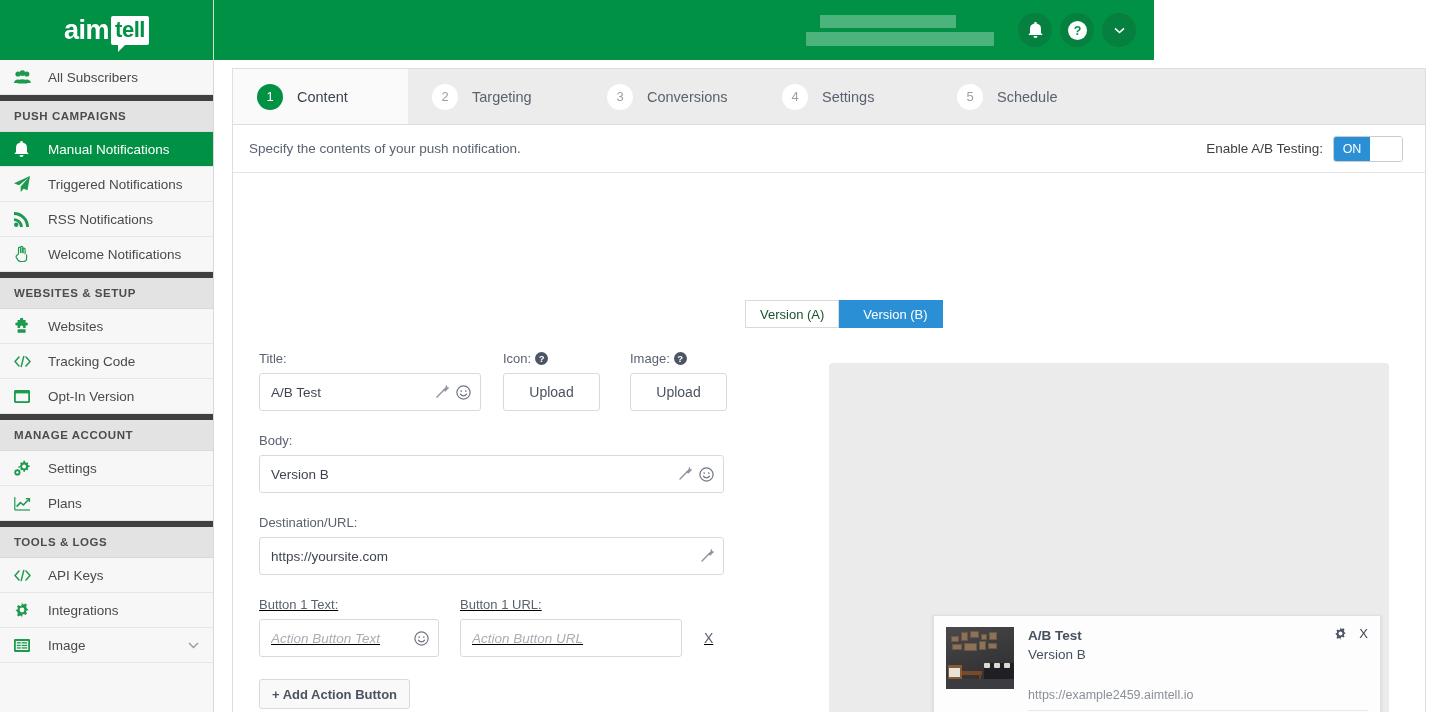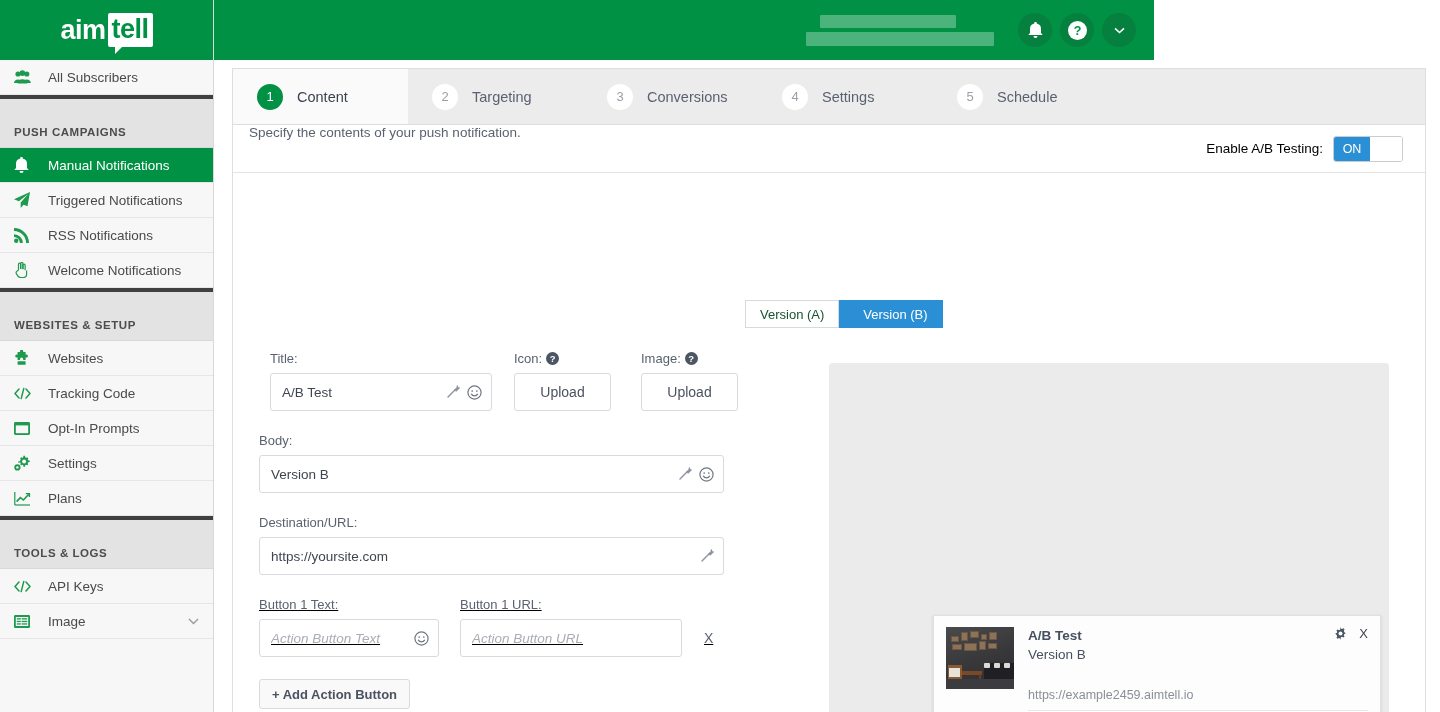--- a/index.html
+++ b/index.html
@@ -24,37 +24,37 @@
     height: 60px; background: #009144;
     display: flex; align-items: center; justify-content: center;
   }
   .logo { display: flex; align-items: center; }
   .logo-aim {
     color: #ffffff; font-size: 27px; font-weight: bold;
     letter-spacing: -0.5px; line-height: 1;
   }
   .logo-bubble {
     position: relative; background: #ffffff; color: #009144;
-    font-size: 27px; font-weight: bold; line-height: 1;
+    font-size: 22px; font-weight: bold; line-height: 1;
     padding: 3px 4px 4px 4px; margin-left: 2px; border-radius: 2px;
     letter-spacing: -0.5px;
   }
   .logo-bubble::after {
     content: ""; position: absolute; left: 7px; bottom: -7px;
     width: 0; height: 0;
     border-left: 8px solid #ffffff;
     border-bottom: 8px solid transparent;
   }
   .nav-section {
     background: #e3e3e3;
     color: #4c4c4c;
     font-size: 11.5px; font-weight: bold; letter-spacing: 0.55px;
-    padding: 27px 0 9px 14px;
+    padding: 9px 0 9px 14px;
     border-bottom: 1px solid #d9d9d9;
-    border-top: 4px solid #404040;
+    border-top: 6px solid #404040;
   }
   .nav-item {
     display: flex; align-items: center;
     height: 35px; padding-left: 14px;
     border-bottom: 1px solid #e6e6e6;
     color: #4a4a4a; font-size: 13.5px;
     background: #f7f7f7; cursor: pointer;
     position: relative;
   }
   .nav-item.active { background: #009144; color: #ffffff; font-weight: normal; }
@@ -102,29 +102,29 @@
   .step.active { background: #fafafa; color: #3c434f; }
   .step-num {
     width: 26px; height: 26px; border-radius: 50%;
     background: #ffffff; color: #9aa0ab;
     display: flex; align-items: center; justify-content: center;
     font-size: 13px; margin-right: 14px; flex: 0 0 26px;
   }
   .step.active .step-num { background: #009144; color: #ffffff; }
 
   .subbar {
-    height: 48px; display: flex; 
+    height: 48px; display: flex; align-items: center;
     justify-content: space-between;
     padding: 0 22px 0 16px;
     border-bottom: 1px solid #e4e4e4;
     background: #ffffff;
   }
   .subbar-text { font-size: 13.5px; color: #5a6270; }
   .ab-wrap { display: flex; align-items: center; }
-  .ab-label { font-size: 13.5px; color: #000000; margin-right: 10px; }
+  .ab-label { font-size: 13.5px; color: #404040; margin-right: 10px; }
   .toggle {
     width: 70px; height: 26px; border: 1px solid #c9ccd1;
     border-radius: 3px; display: flex; overflow: hidden; cursor: pointer;
     background: #ffffff;
   }
   .toggle-on {
     background: #2a8fd4; color: #ffffff; font-size: 12.5px;
     width: 36px; display: flex; align-items: center; justify-content: center;
     font-weight: normal;
   }
@@ -160,21 +160,21 @@
     height: 100%; width: 100%; padding: 0 56px 0 11px;
     font-size: 13.5px; color: #3f4550; font-family: "Liberation Sans", sans-serif;
   }
   .fld input::placeholder { color: #a9adb4; font-style: italic; }
   .fld.plain input { padding-right: 11px; }
   .fld .in-icons {
     position: absolute; right: 9px; top: 0; height: 100%;
     display: flex; align-items: center; gap: 7px;
   }
   .wand, .smiley { cursor: pointer; display: flex; }
-  .row1 { display: flex; align-items: flex-end; justify-content: center; }
+  .row1 { display: flex; align-items: flex-end; }
   .up-btn {
     width: 97px; height: 38px; border: 1px solid #d7dadf; border-radius: 3px;
     background: #ffffff; font-size: 14px; color: #4b5260;
     display: flex; align-items: center; justify-content: center; cursor: pointer;
   }
   .btn-row { display: flex; align-items: flex-end; }
   .xbtn {
     font-size: 14px; color: #5a6270; margin-left: 22px;
     margin-bottom: 11px; cursor: pointer;
   }
@@ -305,23 +305,24 @@
           </span>
         <span>Tracking Code</span>
       </div>
       <div class="nav-item">
         <span class="nav-ico">
             <svg width="16" height="13" viewBox="0 0 16 13" fill="currentColor">
               <rect x="0" y="0" width="16" height="13" rx="1.4"></rect>
               <rect x="1.8" y="3.4" width="12.4" height="7.8" fill="#f7f7f7"></rect>
             </svg>
           </span>
-        <span>Opt-In Prompts</span>
-      </div>
-
+        <span>Opt-In Version</span>
+      </div>
+
+      <div class="nav-section">MANAGE ACCOUNT</div>
       <div class="nav-item">
         <span class="nav-ico">
             <svg width="17" height="16" viewBox="0 0 17 16" fill="currentColor">
               <path d="M6.6 4.6 5.9 3.2l1.4-1.4 1.4.7a4.3 4.3 0 0 1 1-.4L10.1 0h2l.4 2.1c.35.1.7.24 1 .42l1.4-.7 1.4 1.4-.7 1.4c.18.3.32.65.42 1l2.1.4v2l-2.1.4c-.1.35-.24.7-.42 1l.7 1.4-1.4 1.4-1.4-.7c-.3.18-.65.32-1 .42l-.4 2.1h-2l-.4-2.1a4.3 4.3 0 0 1-1-.42l-1.4.7-1.4-1.4.7-1.4a4.3 4.3 0 0 1-.42-1L3.5 9.4v-2l2.1-.4c.1-.35.24-.7.42-1z" transform="scale(.78) translate(2,1)"></path>
               <circle cx="10.1" cy="6.6" r="2" fill="#f7f7f7"></circle>
               <circle cx="3.4" cy="12.4" r="3.1"></circle>
               <circle cx="3.4" cy="12.4" r="1.2" fill="#f7f7f7"></circle>
             </svg>
           </span>
         <span>Settings</span>
@@ -341,20 +342,29 @@
       <div class="nav-section">TOOLS &amp; LOGS</div>
       <div class="nav-item">
         <span class="nav-ico">
             <svg width="17" height="13" viewBox="0 0 17 13" fill="none" stroke="currentColor" stroke-width="1.5" stroke-linecap="round" stroke-linejoin="round">
               <polyline points="5,2 1,6.5 5,11"></polyline>
               <polyline points="12,2 16,6.5 12,11"></polyline>
               <line x1="9.8" y1="1.4" x2="7.2" y2="11.6"></line>
             </svg>
           </span>
         <span>API Keys</span>
+      </div>
+      <div class="nav-item">
+        <span class="nav-ico">
+            <svg width="16" height="16" viewBox="0 0 16 16" fill="currentColor">
+              <path d="M8 0l.5 1.9c.5.12 1 .33 1.4.6l1.7-1 1.4 1.4-1 1.7c.27.43.48.9.6 1.4L14.5 8l-1.9.5c-.12.5-.33 1-.6 1.4l1 1.7-1.4 1.4-1.7-1c-.43.27-.9.48-1.4.6L8 16l-.5-1.9a5 5 0 0 1-1.4-.6l-1.7 1-1.4-1.4 1-1.7a5 5 0 0 1-.6-1.4L1.5 8l1.9-.5c.12-.5.33-1 .6-1.4l-1-1.7L4.4 3l1.7 1c.43-.27.9-.48 1.4-.6z"></path>
+              <circle cx="8" cy="8" r="2.4" fill="#f7f7f7"></circle>
+            </svg>
+          </span>
+        <span>Integrations</span>
       </div>
       <div class="nav-item">
         <span class="nav-ico">
             <svg width="16" height="13" viewBox="0 0 16 13" fill="currentColor">
               <rect x="0" y="0" width="16" height="13" rx="1.2"></rect>
               <rect x="1.8" y="2" width="12.4" height="9" fill="#f7f7f7"></rect>
               <rect x="2.8" y="3.2" width="4" height="1.3"></rect>
               <rect x="7.6" y="3.2" width="5.6" height="1.3"></rect>
               <rect x="2.8" y="5.8" width="4" height="1.3"></rect>
               <rect x="7.6" y="5.8" width="5.6" height="1.3"></rect>

